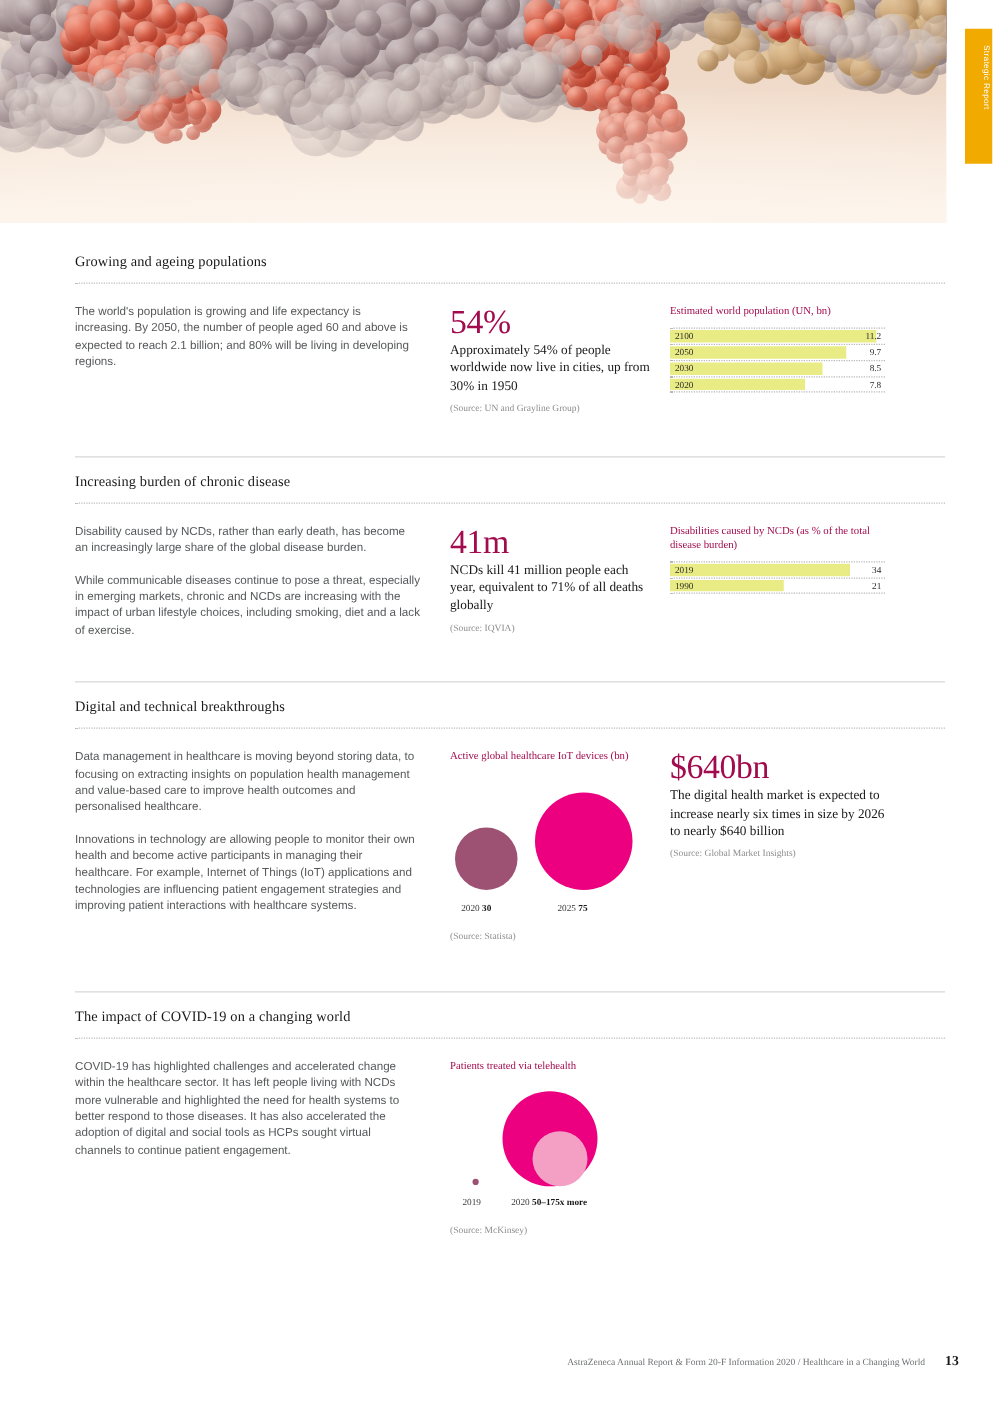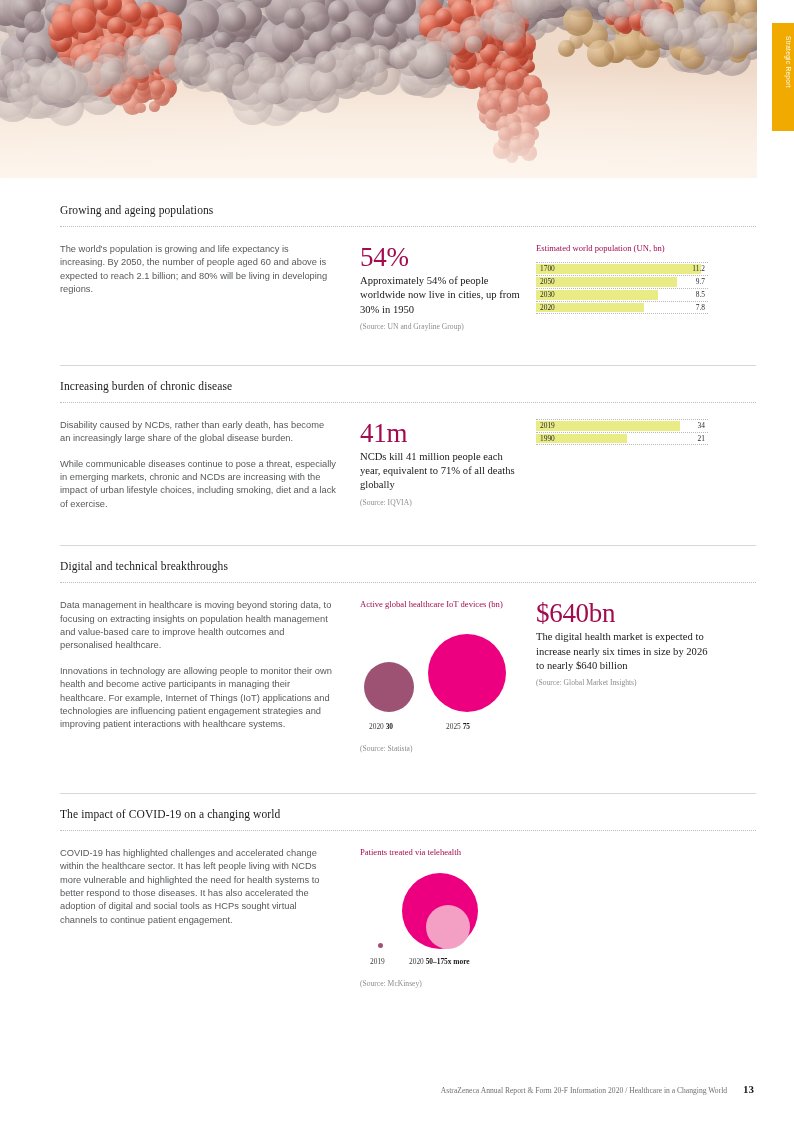--- a/index.html
+++ b/index.html
@@ -134,21 +134,21 @@
   .bublabels {
     position: relative; width: 176px; height: 12px;
     font-family: "Liberation Serif", serif; font-size: 7.4px; color: #3a3a3a;
   }
   .bublabel { position: absolute; white-space: nowrap; }
   .bublabel b { color: #18181a; }
 
   
   .footer {
     position: absolute; left: 0; right: 0; bottom: 28px;
-    text-align: right; padding-right: 40px;
+    text-align: right; padding-right: 27px;
     font-family: "Liberation Serif", serif;
     font-size: 7.6px; color: #6e7073;
   }
   .footer .pg {
     font-size: 11px; color: #18181a; font-weight: bold;
     margin-left: 14px;
   }
 </style>
 </head>
 <body>
@@ -1706,21 +1706,21 @@
         <div class="col-stat">
           <div class="bignum">54%</div>
           <div class="statdesc">Approximately 54% of people worldwide now live in cities, up from 30% in 1950</div>
           <div class="source">(Source: UN and Grayline Group)</div>
         </div>
         <div class="col-vis">
           <div class="vis-title">Estimated world population (UN, bn)</div>
           <div class="bars" id="bars-pop">
               <div class="barrow">
                 <div class="barfill" style="width: 96%; background: rgb(233, 236, 132);"></div>
-                <span class="barlabel">1700</span>
+                <span class="barlabel">2100</span>
                 <span class="barval">11.2</span>
               </div>
               <div class="barrow">
                 <div class="barfill" style="width: 82%; background: rgb(233, 236, 132);"></div>
                 <span class="barlabel">2050</span>
                 <span class="barval">9.7</span>
               </div>
               <div class="barrow">
                 <div class="barfill" style="width: 71%; background: rgb(233, 236, 132);"></div>
                 <span class="barlabel">2030</span>
@@ -1744,20 +1744,21 @@
         <div class="col-body">
           <p class="body">Disability caused by NCDs, rather than early death, has become an increasingly large share of the global disease burden.</p>
           <p class="body">While communicable diseases continue to pose a threat, especially in emerging markets, chronic and NCDs are increasing with the impact of urban lifestyle choices, including smoking, diet and a lack of exercise.</p>
         </div>
         <div class="col-stat">
           <div class="bignum">41m</div>
           <div class="statdesc">NCDs kill 41 million people each year, equivalent to 71% of all deaths globally</div>
           <div class="source">(Source: IQVIA)</div>
         </div>
         <div class="col-vis">
+          <div class="vis-title">Disabilities caused by NCDs (as % of the total disease burden)</div>
           <div class="bars" id="bars-ncd">
               <div class="barrow">
                 <div class="barfill" style="width: 84%; background: rgb(233, 236, 132);"></div>
                 <span class="barlabel">2019</span>
                 <span class="barval">34</span>
               </div>
               <div class="barrow">
                 <div class="barfill" style="width: 53%; background: rgb(233, 236, 132);"></div>
                 <span class="barlabel">1990</span>
                 <span class="barval">21</span>

